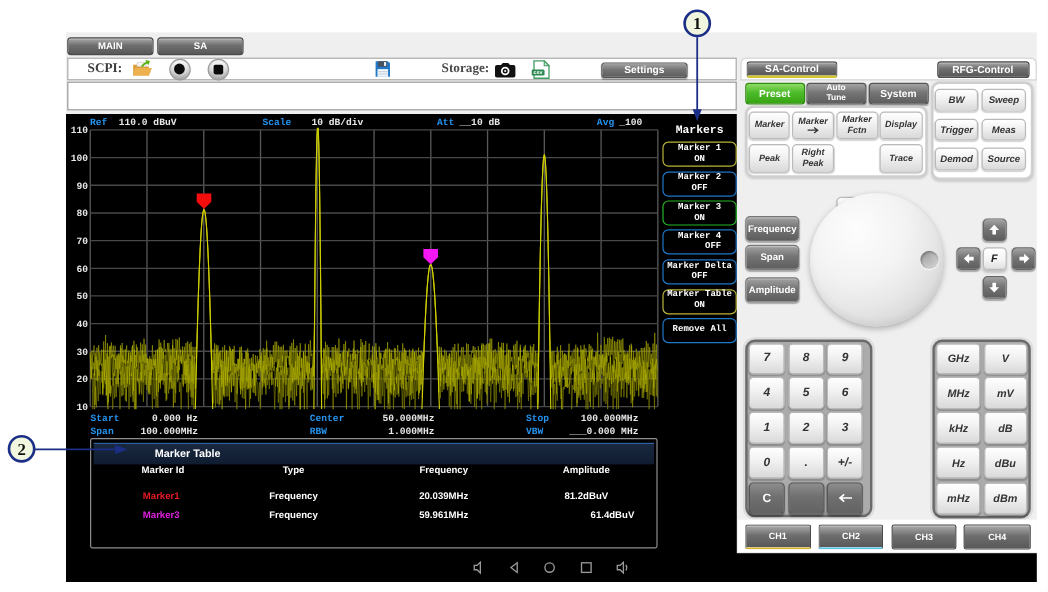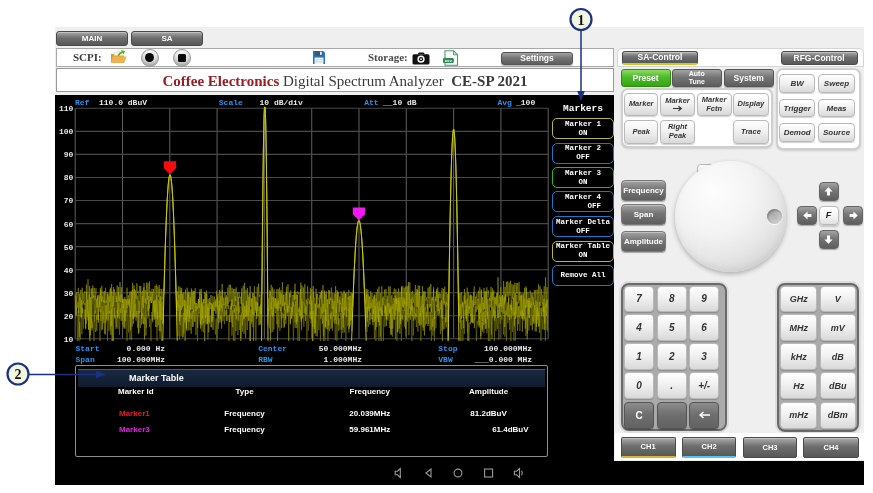--- a/index.html
+++ b/index.html
@@ -61,21 +61,20 @@
   <svg class="abs" style="left:388px;top:23px;" width="16" height="16" viewBox="0 0 16 16">
     <path d="M2 0.8 L10.5 0.8 L14.5 4.8 L14.5 15.2 L2 15.2 Z" fill="#fff" stroke="#3f9e63" stroke-width="1.1"></path>
     <path d="M10.5 0.8 L10.5 4.8 L14.5 4.8 Z" fill="#cfe8d8" stroke="#3f9e63" stroke-width="0.9"></path>
     <rect x="-0.2" y="8" width="11" height="5" rx="1.2" fill="#2e8a52"></rect>
     <text x="5.3" y="12" font-family="Liberation Sans,sans-serif" font-size="4.4" font-weight="bold" fill="#fff" text-anchor="middle">csv</text>
   </svg>
 
   <div class="btn-dark" style="left:446px;top:24.5px;width:72px;height:13px;font-size:8.5px;border-radius:3px;">Settings</div>
 
   <div class="whitebox" style="left:1px;top:41px;width:558px;height:24px;border-color:#999;"></div>
-  <div class="abs" style="left:11px;top:45.5px;width:558px;text-align:center;font-family:'Liberation Serif',serif;font-size:15px;color:#3a3a3a;white-space:nowrap;"><span style="color:#9c1c24;font-weight:bold;">Coffee Electronics</span> Digital Spectrum Analyzer&nbsp; <b>CE-SP 2021</b></div>
 
   <div class="abs" style="left:0;top:68px;width:559px;height:367px;background:#000;">
     <svg width="559" height="367" viewBox="0 0 559 367" style="position:absolute;left:0;top:0;">
 
       <g stroke="#585858" stroke-width="1.1">
         <line x1="20.2" y1="13.3" x2="20.2" y2="243.8"></line>
         <line x1="67.5" y1="13.3" x2="67.5" y2="243.8"></line>
         <line x1="114.8" y1="13.3" x2="114.8" y2="243.8"></line>
         <line x1="162.1" y1="13.3" x2="162.1" y2="243.8"></line>
         <line x1="209.4" y1="13.3" x2="209.4" y2="243.8"></line>

